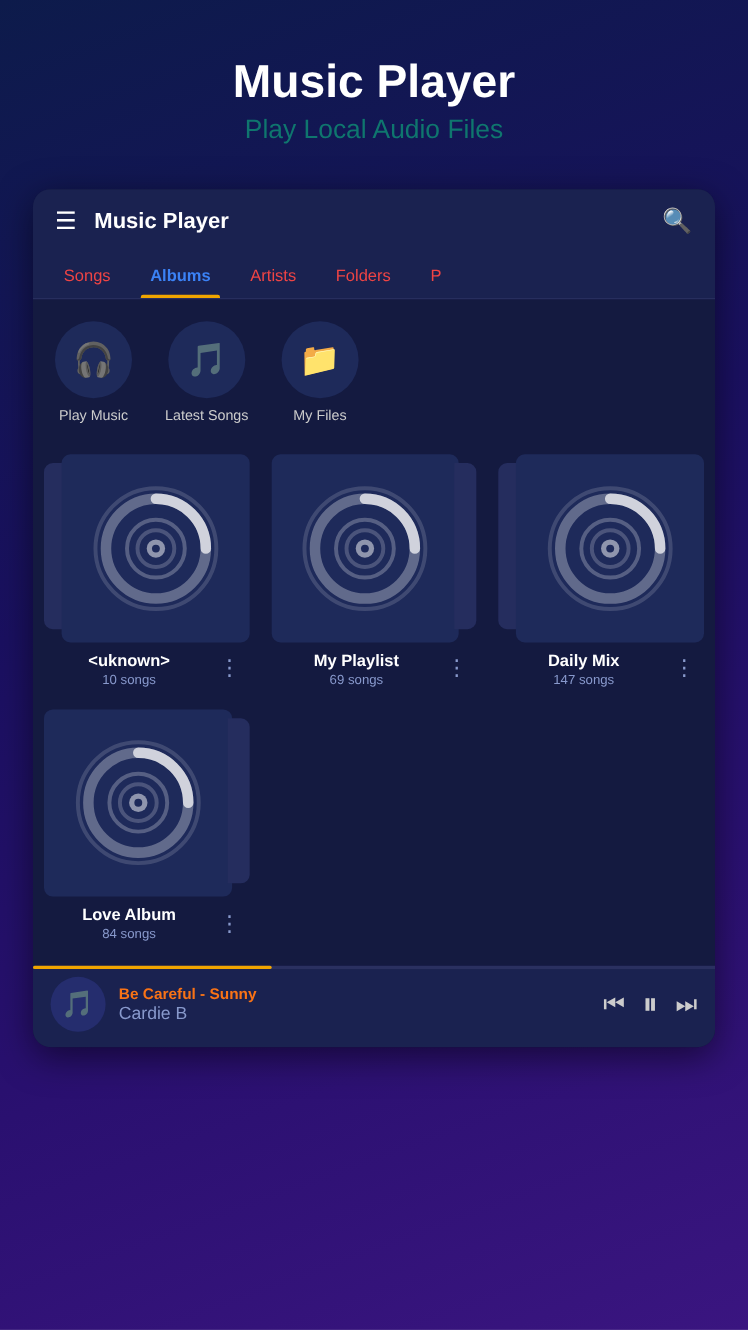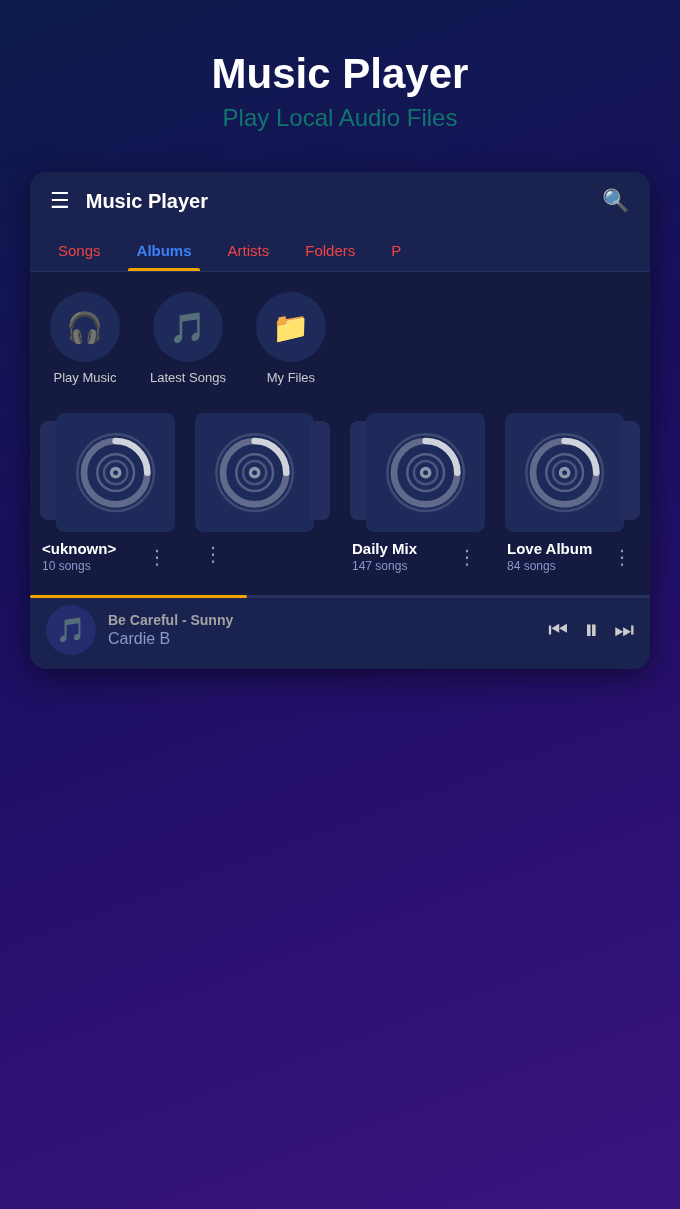--- a/index.html
+++ b/index.html
@@ -119,23 +119,24 @@
     }
     .quick-label {
       font-size: 13px;
       color: #ccc;
       text-align: left;
     }
 
     
     .albums-grid {
       display: grid;
-      grid-template-columns: 1fr 1fr 1fr 1fr;
+      grid-template-columns: 1fr 1fr 1fr;
       gap: 0;
       padding: 10px 0;
+      text-align: center;
     }
     .album-cell {
       padding: 8px 10px 12px;
       position: relative;
     }
     .album-art {
       width: 100%;
       aspect-ratio: 1;
       background: #1e2a5a;
       border-radius: 8px;
@@ -235,21 +236,21 @@
       font-size: 24px;
       color: #f0a500;
       flex-shrink: 0;
     }
     .now-playing-info {
       flex: 1;
     }
     .now-playing-title {
       font-size: 14px;
       font-weight: 600;
-      color: #a3a3a3;
+      color: #f97316;
     }
     .now-playing-artist {
       font-size: 16px;
       color: #8899cc;
       margin-top: 2px;
     }
     .controls {
       display: flex;
       align-items: center;
       gap: 16px;
@@ -341,20 +342,24 @@
             <path d="M50 12 A38 38 0 0 1 88 50" fill="none" stroke="rgba(255,255,255,0.7)" stroke-width="8" stroke-linecap="round"></path>
             <circle cx="50" cy="50" r="22" fill="none" stroke="rgba(255,255,255,0.25)" stroke-width="3"></circle>
             <circle cx="50" cy="50" r="14" fill="none" stroke="rgba(255,255,255,0.2)" stroke-width="3"></circle>
             <circle cx="50" cy="50" r="7" fill="rgba(255,255,255,0.5)"></circle>
             <circle cx="50" cy="50" r="3" fill="#1e2a5a"></circle>
           </svg>
         </div>
         <div class="album-peek-right"></div>
       </div>
       <div class="album-info">
+        <div class="album-text">
+          <div class="album-name">My Playlist</div>
+          <div class="album-count">69 songs</div>
+        </div>
         <div class="album-more">⋮</div>
       </div>
     </div>
 
     <div class="album-cell">
       <div style="display:flex; gap:0; position:relative;">
         <div class="album-peek-left"></div>
         <div class="album-art" style="margin-left:16px;">
           <svg viewBox="0 0 100 100" xmlns="http://www.w3.org/2000/svg">
             <circle cx="50" cy="50" r="46" fill="none" stroke="rgba(255,255,255,0.15)" stroke-width="3"></circle>

